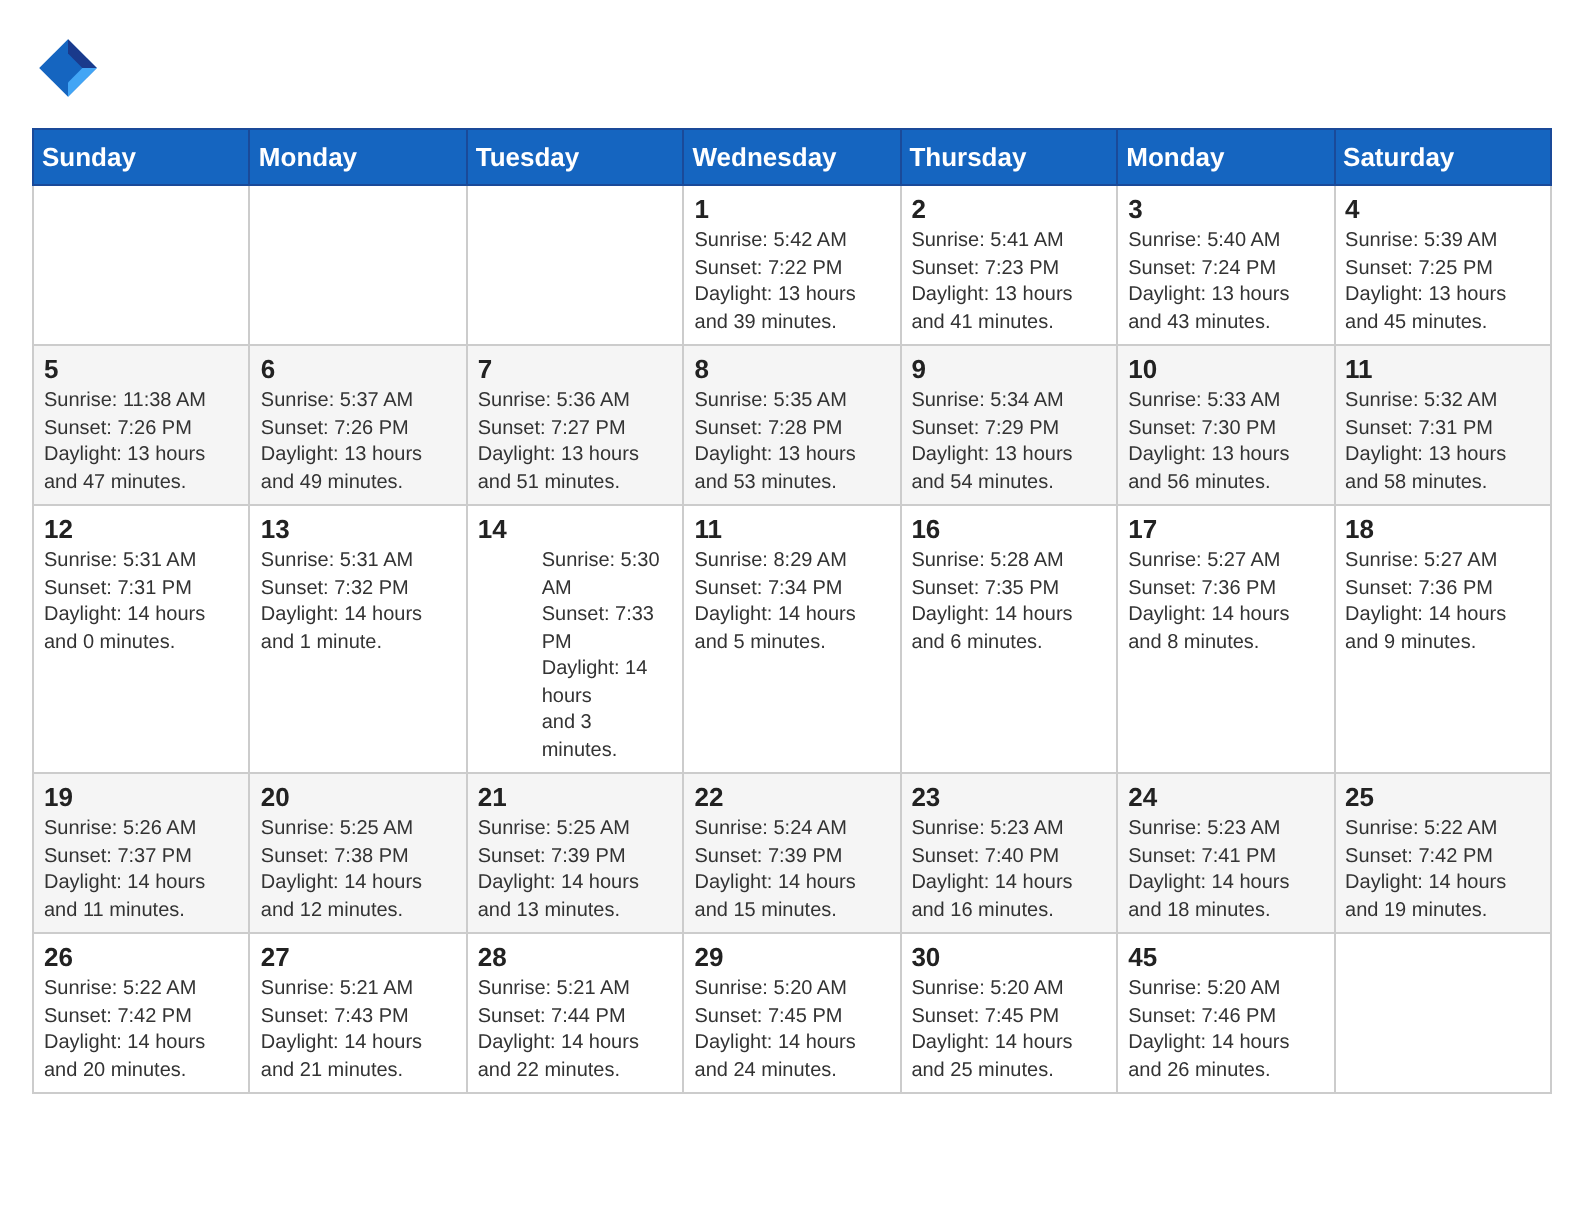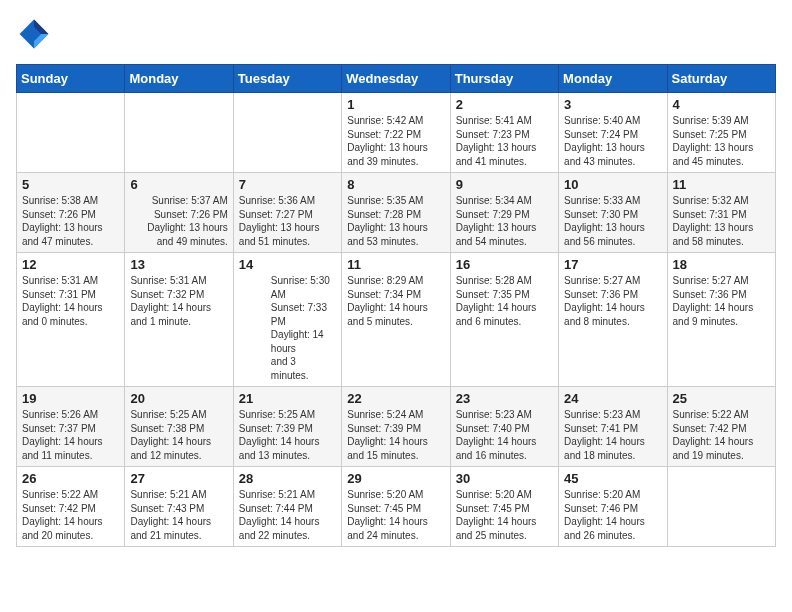--- a/index.html
+++ b/index.html
@@ -152,28 +152,28 @@
           <span class="day-number">4</span>
           <div class="day-info" style="white-space: pre-line;">Sunrise: 5:39 AM
 Sunset: 7:25 PM
 Daylight: 13 hours
 and 45 minutes.</div>
         </td>
       </tr>
       <tr>
         <td>
           <span class="day-number">5</span>
-          <div class="day-info" style="white-space: pre-line;">Sunrise: 5:38 AM
+          <div class="day-info" style="white-space: pre-line;">Sunrise: 11:38 AM
 Sunset: 7:26 PM
 Daylight: 13 hours
 and 47 minutes.</div>
         </td>
         <td>
           <span class="day-number">6</span>
-          <div class="day-info" style="white-space: pre-line; text-align: right;">Sunrise: 5:37 AM
+          <div class="day-info" style="white-space: pre-line;">Sunrise: 5:37 AM
 Sunset: 7:26 PM
 Daylight: 13 hours
 and 49 minutes.</div>
         </td>
         <td>
           <span class="day-number">7</span>
           <div class="day-info" style="white-space: pre-line;">Sunrise: 5:36 AM
 Sunset: 7:27 PM
 Daylight: 13 hours
 and 51 minutes.</div>

